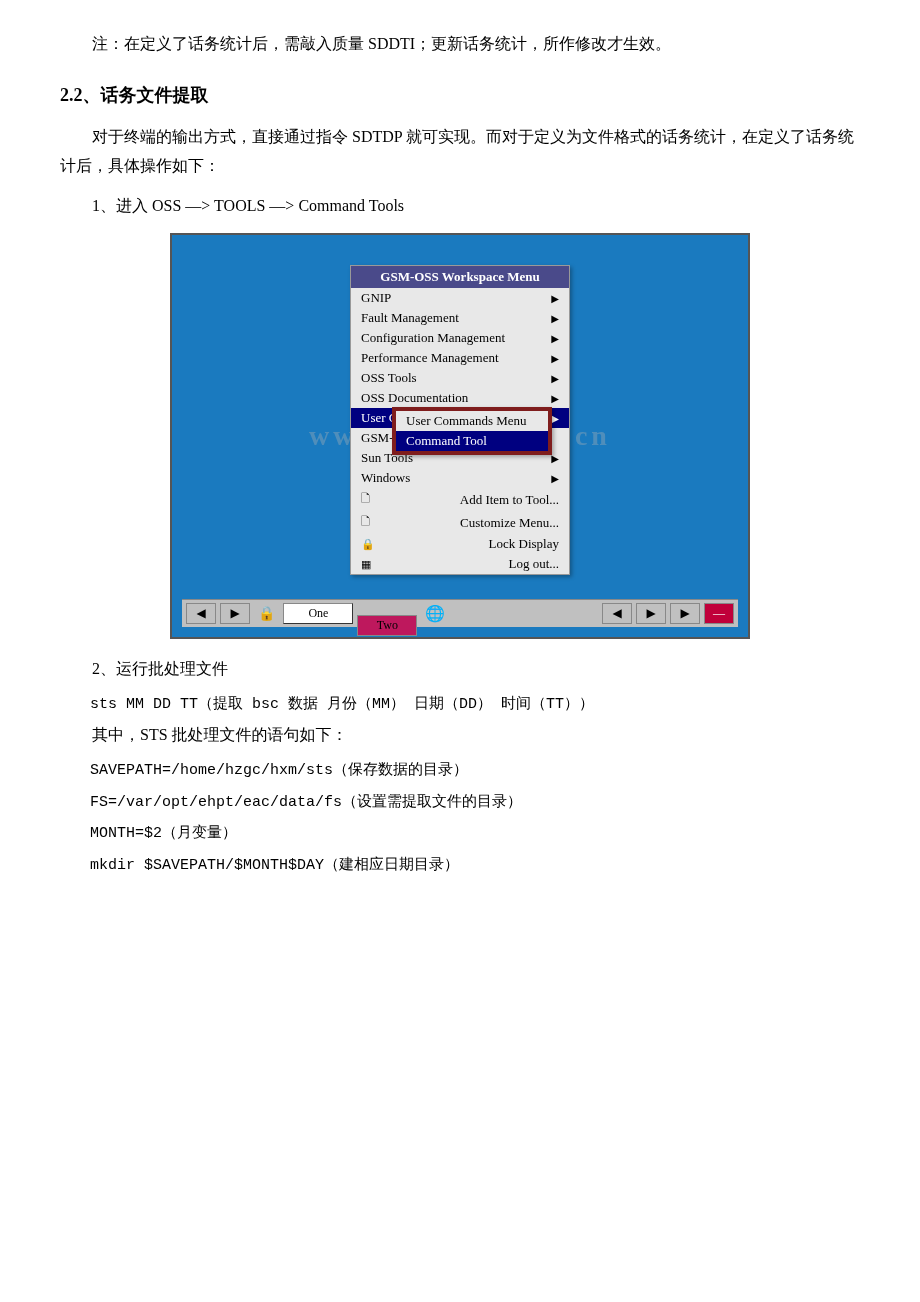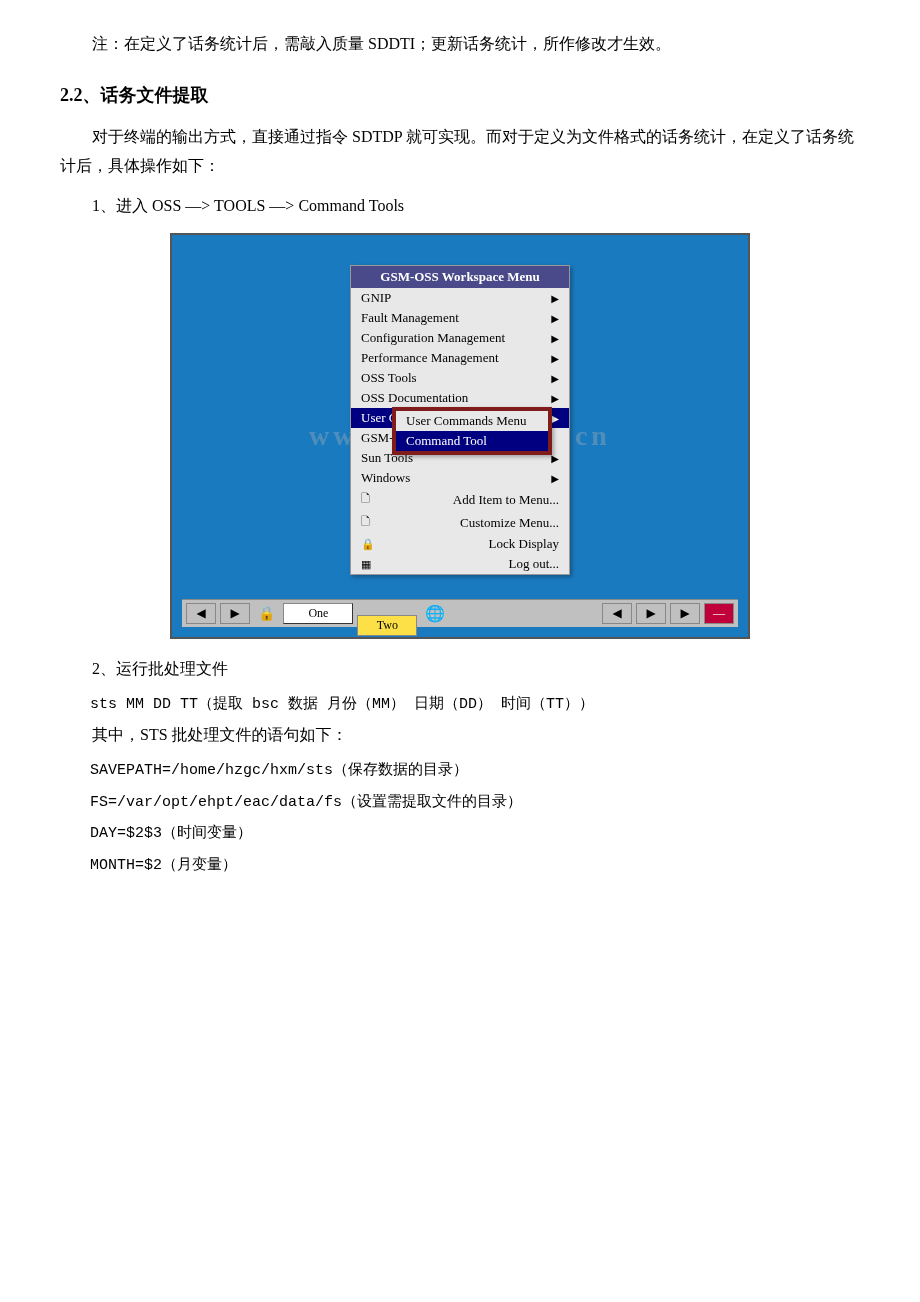--- a/index.html
+++ b/index.html
@@ -114,21 +114,21 @@
       font-size: 12px;
       min-width: 30px;
       text-align: center;
     }
     .taskbar-btn.tab-one {
       background: #fff;
       border: 1px outset #888;
       min-width: 70px;
     }
     .taskbar-btn.tab-two {
-      background: #fde047;
+      background: #be185d;
       min-width: 60px;
       margin-top: 23px;
     }
     .taskbar-lock {
       font-size: 14px;
       padding: 2px 4px;
     }
     .taskbar-globe {
       font-size: 16px;
       padding: 2px 4px;
@@ -208,21 +208,21 @@
       <div class="menu-item">
         <span>Sun Tools</span>
         <span class="arrow">▶</span>
       </div>
       <div class="menu-item">
         <span>Windows</span>
         <span class="arrow">▶</span>
       </div>
       <div class="menu-item">
         <span class="icon-prefix">🗋</span>
-        <span>Add Item to Menu...</span>
+        <span>Add Item to Tool...</span>
       </div>
       <div class="menu-item">
         <span class="icon-prefix">🗋</span>
         <span>Customize Menu...</span>
       </div>
       <div class="menu-item">
         <span class="icon-prefix">🔒</span>
         <span>Lock Display</span>
       </div>
       <div class="menu-item">
@@ -256,15 +256,15 @@
   </div>
 </div>
 
 <p class="step2-text">2、运行批处理文件</p>
 <p class="code-line">sts MM DD TT（提取 bsc 数据   月份（MM） 日期（DD） 时间（TT））</p>
 <p class="body-paragraph">其中，STS 批处理文件的语句如下：</p>
 
 <div>
   <p class="code-line">SAVEPATH=/home/hzgc/hxm/sts（保存数据的目录）</p>
   <p class="code-line">FS=/var/opt/ehpt/eac/data/fs（设置需提取文件的目录）</p>
-  <p class="code-line">DAY=$2$3（时间变量）</p>
   <p class="code-line">MONTH=$2（月变量）</p>
+  <p class="code-line">mkdir $SAVEPATH/$MONTH$DAY（建相应日期目录）</p>
 </div>
 
 </body></html>

